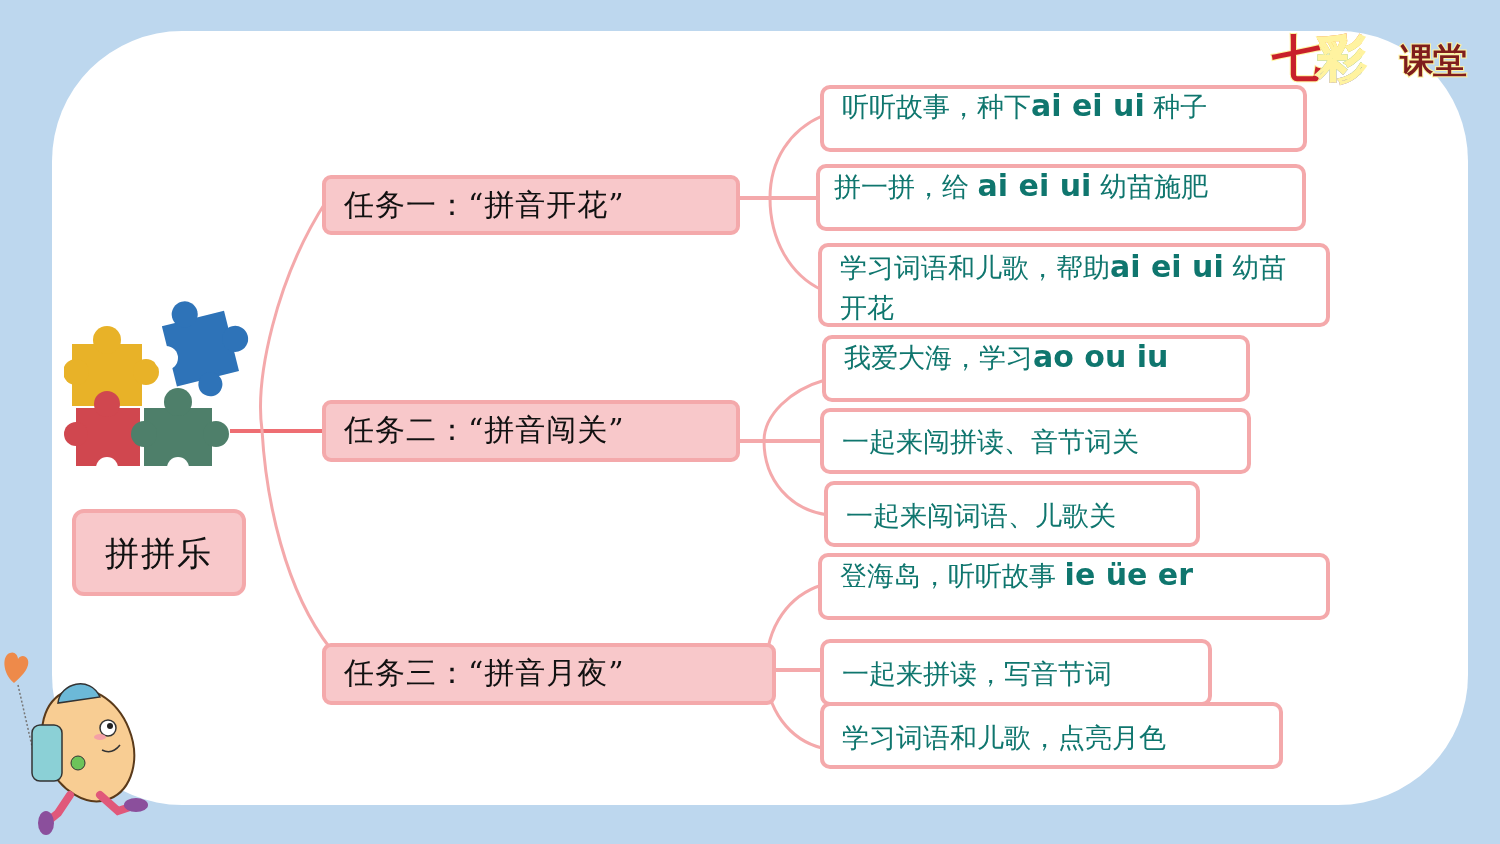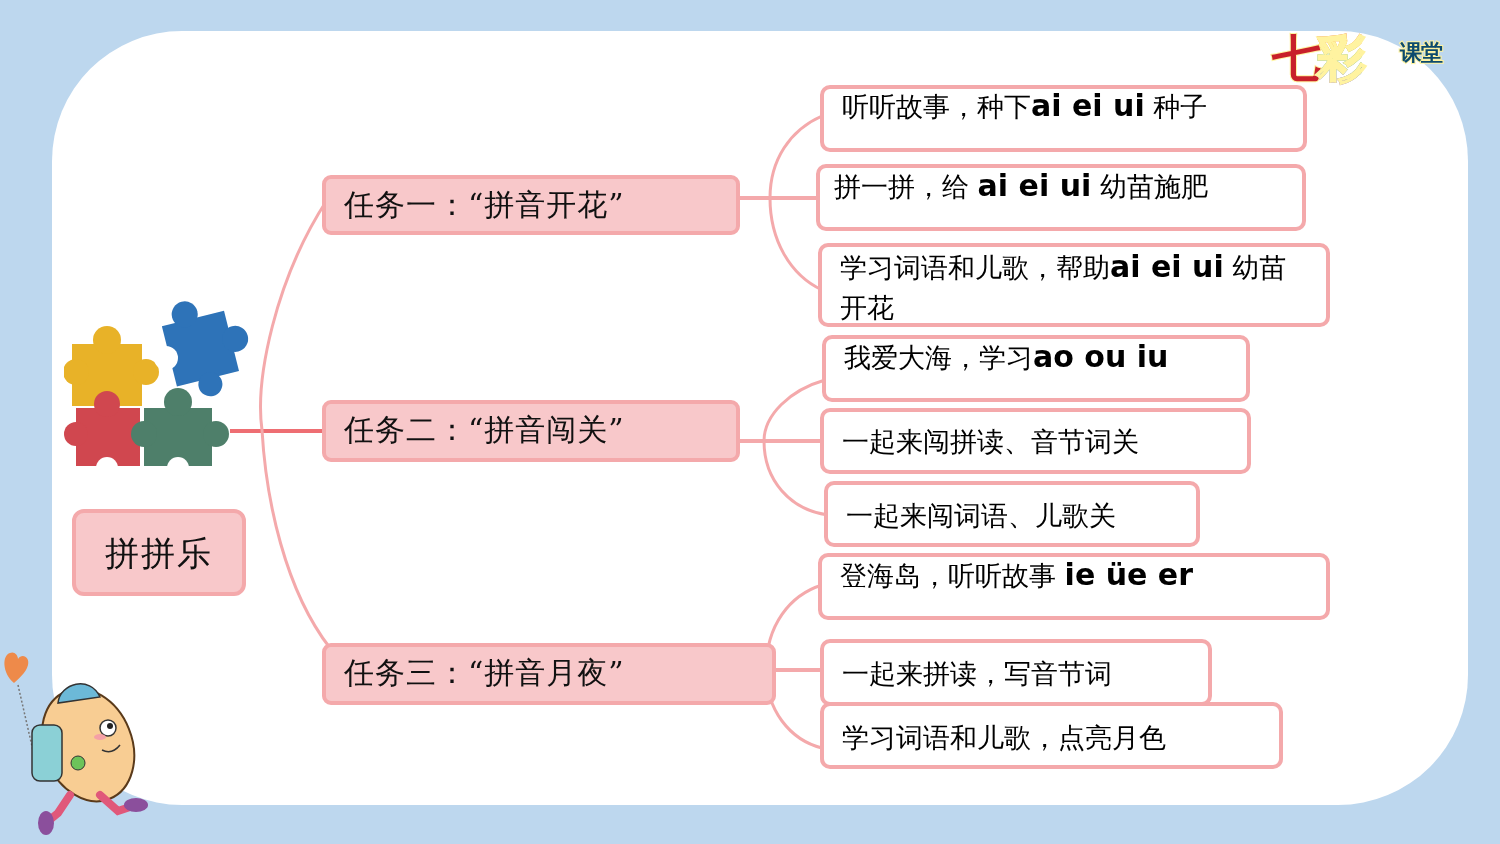--- a/index.html
+++ b/index.html
@@ -20,31 +20,31 @@
     position: absolute; left: 0; top: 0; font-size: 49px; font-weight: bold;
     color: #c8202a; font-family: "DejaVu Serif", serif; 
     -webkit-text-stroke: 2px #fff3a0; paint-order: stroke fill;
     letter-spacing: -4px;
   }
   .logo .qi .cai {
     background: linear-gradient(180deg,#e3232b,#f6a21a,#3fae49,#2a6cc4,#8b3bb6);
     -webkit-background-clip: text; background-clip: text; color: transparent;
   }
   .logo .kt {
-    position: absolute; left: 128px; top: 12px; font-size: 22px; font-weight: bold;
-    color: #0c4a6e; -webkit-text-stroke: 2px #fff3a0; paint-order: stroke fill;
+    position: absolute; left: 128px; top: 12px; font-size: 34px; font-weight: bold;
+    color: #7f1d1d; -webkit-text-stroke: 2px #fff3a0; paint-order: stroke fill;
     letter-spacing: -1px;
   }
 
   svg.lines { position: absolute; left: 0; top: 0; width: 1500px; height: 844px; }
 
   .box {
     position: absolute; box-sizing: border-box;
     border: 4px solid #f4a9ab; border-radius: 10px; background: #fff;
-    font-family: "DejaVu Serif", serif; color: #000000;
+    font-family: "DejaVu Serif", serif; color: #0f766e;
     font-size: 27px; line-height: 40px; padding: 0 15px 0 18px;
     overflow: visible; white-space: normal;
   }
   .box .py { font-family: "DejaVu Sans", sans-serif; font-weight: bold; font-size: 30px; }
   .task {
     position: absolute; box-sizing: border-box;
     border: 4px solid #f4a9ab; border-radius: 9px; background: #f8c8ca;
     font-family: "DejaVu Serif", serif; color: #111;
     font-size: 30px; line-height: 52px; padding-left: 18px; letter-spacing: 1px;
   }

